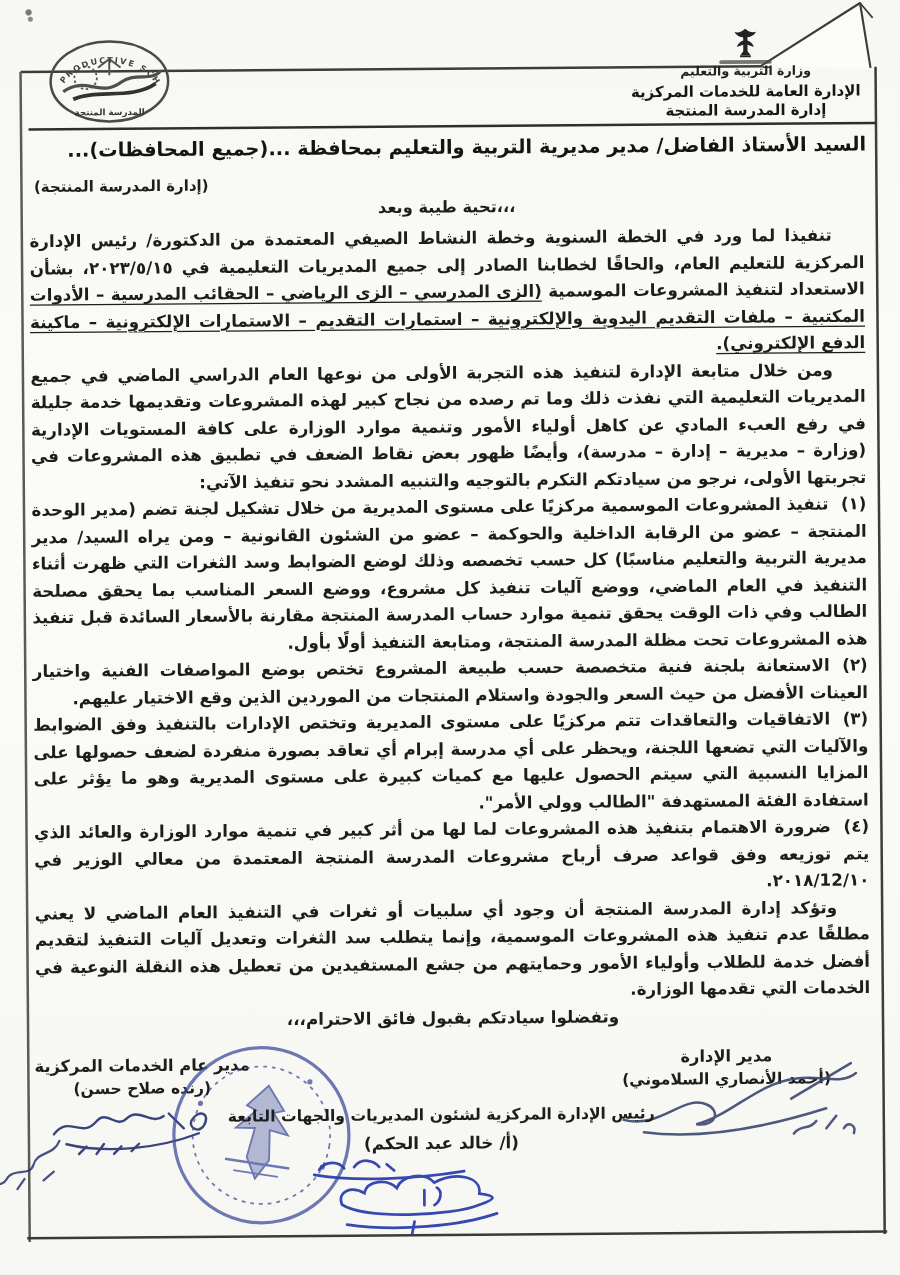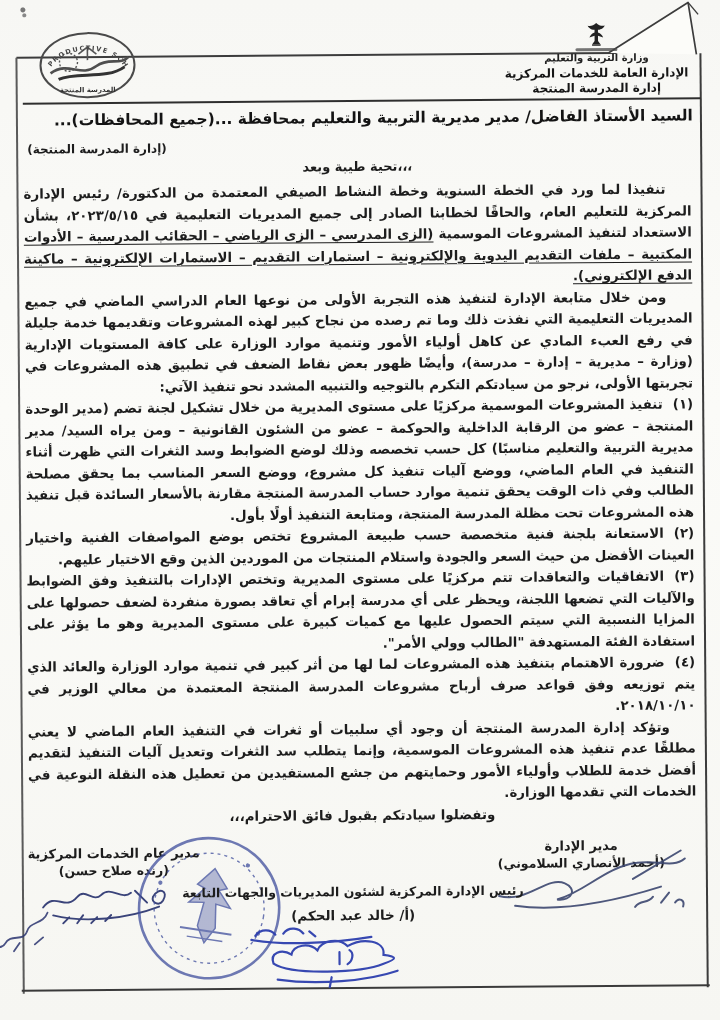--- a/index.html
+++ b/index.html
@@ -109,21 +109,21 @@
     <div class="dept-note">(إدارة المدرسة المنتجة)</div>
     <div class="greeting">تحية طيبة وبعد،،،</div>
 
     <div class="content">
       <p><span>تنفيذا لما ورد في الخطة السنوية وخطة النشاط الصيفي المعتمدة من الدكتورة/ رئيس الإدارة المركزية للتعليم العام، والحاقًا لخطابنا الصادر إلى جميع المديريات التعليمية في ٢٠٢٣/٥/١٥، بشأن الاستعداد لتنفيذ المشروعات الموسمية </span><span class="ul">(الزى المدرسي – الزى الرياضي – الحقائب المدرسية – الأدوات المكتبية – ملفات التقديم اليدوية والإلكترونية – استمارات التقديم – الاستمارات الإلكترونية – ماكينة الدفع الإلكتروني).</span></p>
       <p>ومن خلال متابعة الإدارة لتنفيذ هذه التجربة الأولى من نوعها العام الدراسي الماضي في جميع المديريات التعليمية التي نفذت ذلك وما تم رصده من نجاح كبير لهذه المشروعات وتقديمها خدمة جليلة في رفع العبء المادي عن كاهل أولياء الأمور وتنمية موارد الوزارة على كافة المستويات الإدارية (وزارة – مديرية – إدارة – مدرسة)، وأيضًا ظهور بعض نقاط الضعف في تطبيق هذه المشروعات في تجربتها الأولى، نرجو من سيادتكم التكرم بالتوجيه والتنبيه المشدد نحو تنفيذ الآتي:</p>
 
       <p class="item"><span class="item-num">(١)</span><span>تنفيذ المشروعات الموسمية مركزيًا على مستوى المديرية من خلال تشكيل لجنة تضم (مدير الوحدة المنتجة – عضو من الرقابة الداخلية والحوكمة – عضو من الشئون القانونية – ومن يراه السيد/ مدير مديرية التربية والتعليم مناسبًا) كل حسب تخصصه وذلك لوضع الضوابط وسد الثغرات التي ظهرت أثناء التنفيذ في العام الماضي، ووضع آليات تنفيذ كل مشروع، ووضع السعر المناسب بما يحقق مصلحة الطالب وفي ذات الوقت يحقق تنمية موارد حساب المدرسة المنتجة مقارنة بالأسعار السائدة قبل تنفيذ هذه المشروعات تحت مظلة المدرسة المنتجة، ومتابعة التنفيذ أولًا بأول.</span></p>
       <p class="item"><span class="item-num">(٢)</span><span>الاستعانة بلجنة فنية متخصصة حسب طبيعة المشروع تختص بوضع المواصفات الفنية واختيار العينات الأفضل من حيث السعر والجودة واستلام المنتجات من الموردين الذين وقع الاختيار عليهم.</span></p>
       <p class="item"><span class="item-num">(٣)</span><span>الاتفاقيات والتعاقدات تتم مركزيًا على مستوى المديرية وتختص الإدارات بالتنفيذ وفق الضوابط والآليات التي تضعها اللجنة، ويحظر على أي مدرسة إبرام أي تعاقد بصورة منفردة لضعف حصولها على المزايا النسبية التي سيتم الحصول عليها مع كميات كبيرة على مستوى المديرية وهو ما يؤثر على استفادة الفئة المستهدفة "الطالب وولي الأمر".</span></p>
-      <p class="item"><span class="item-num">(٤)</span><span>ضرورة الاهتمام بتنفيذ هذه المشروعات لما لها من أثر كبير في تنمية موارد الوزارة والعائد الذي يتم توزيعه وفق قواعد صرف أرباح مشروعات المدرسة المنتجة المعتمدة من معالي الوزير في ٢٠١٨/١٠/١٠.</span></p>
+      <p class="item"><span class="item-num">(٤)</span><span>ضرورة الاهتمام بتنفيذ هذه المشروعات لما لها من أثر كبير في تنمية موارد الوزارة والعائد الذي يتم توزيعه وفق قواعد صرف أرباح مشروعات المدرسة المنتجة المعتمدة من معالي الوزير في ٢٠١٨/12/١٠.</span></p>
 
       <p>وتؤكد إدارة المدرسة المنتجة أن وجود أي سلبيات أو ثغرات في التنفيذ العام الماضي لا يعني مطلقًا عدم تنفيذ هذه المشروعات الموسمية، وإنما يتطلب سد الثغرات وتعديل آليات التنفيذ لتقديم أفضل خدمة للطلاب وأولياء الأمور وحمايتهم من جشع المستفيدين من تعطيل هذه النقلة النوعية في الخدمات التي تقدمها الوزارة.</p>
       <p class="closing">وتفضلوا سيادتكم بقبول فائق الاحترام،،،</p>
 
       <div class="sig-row">
 
         <div class="sig sig-dir">
           <div class="t">مدير الإدارة</div>
           <div class="n">(أحمد الأنصاري السلاموني)</div>
         </div>

